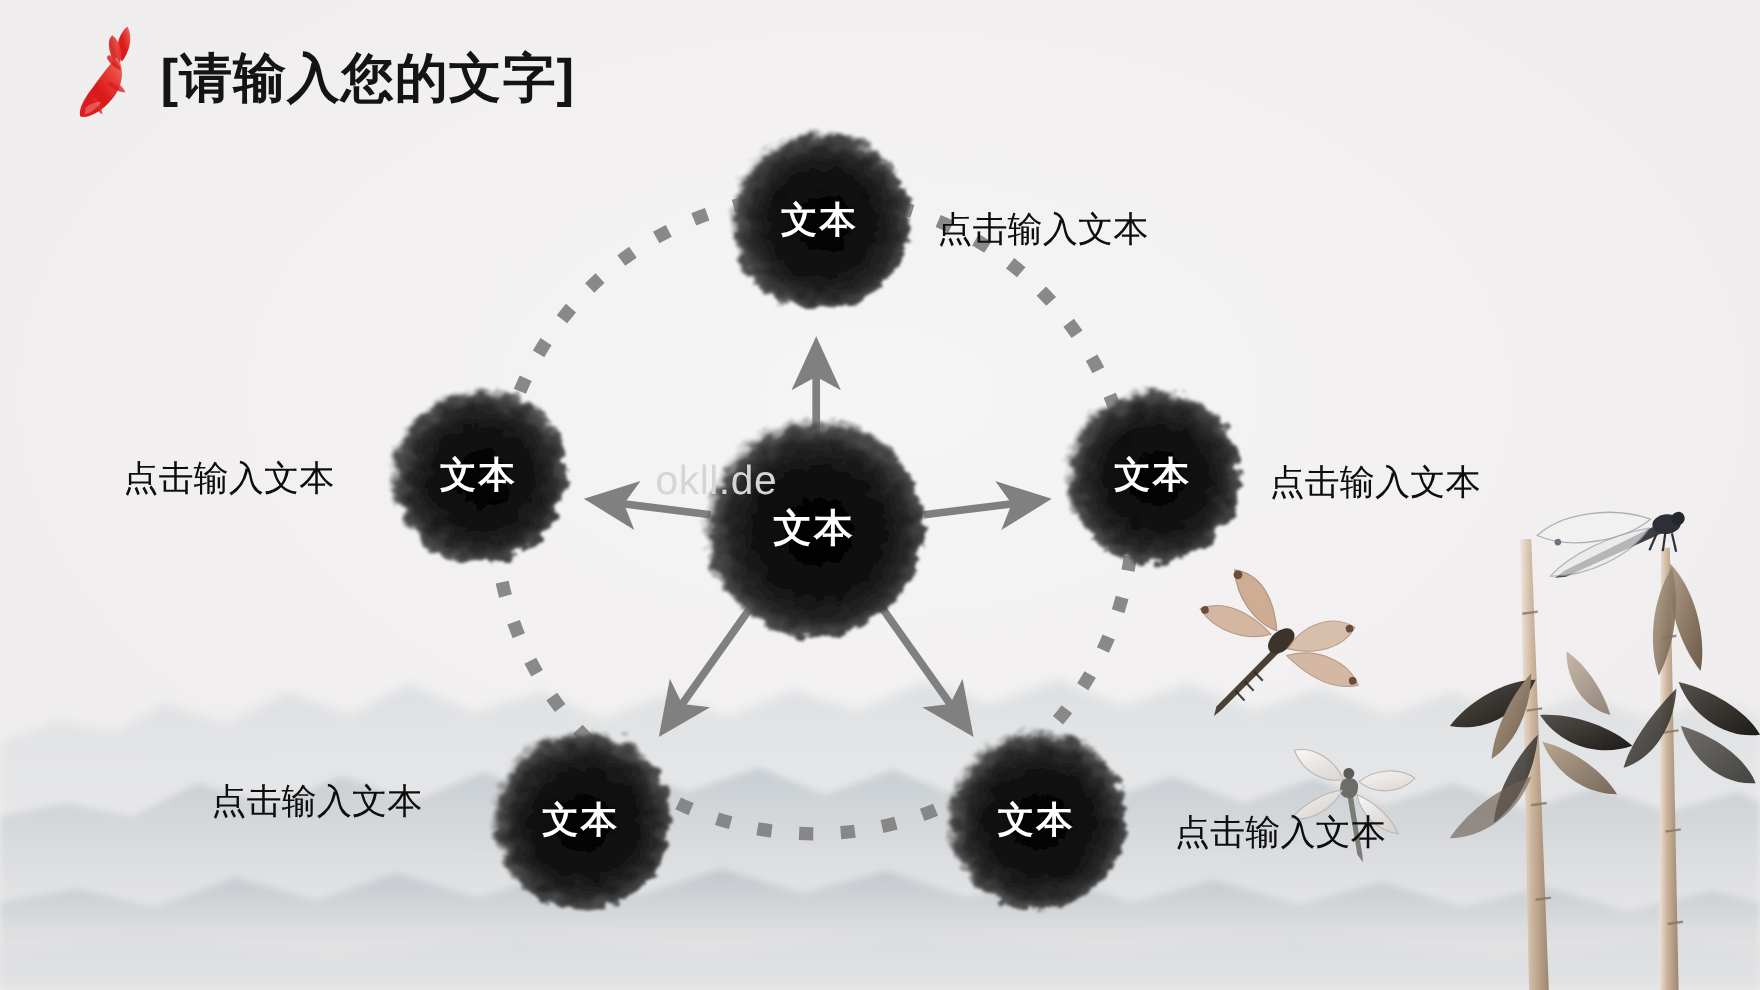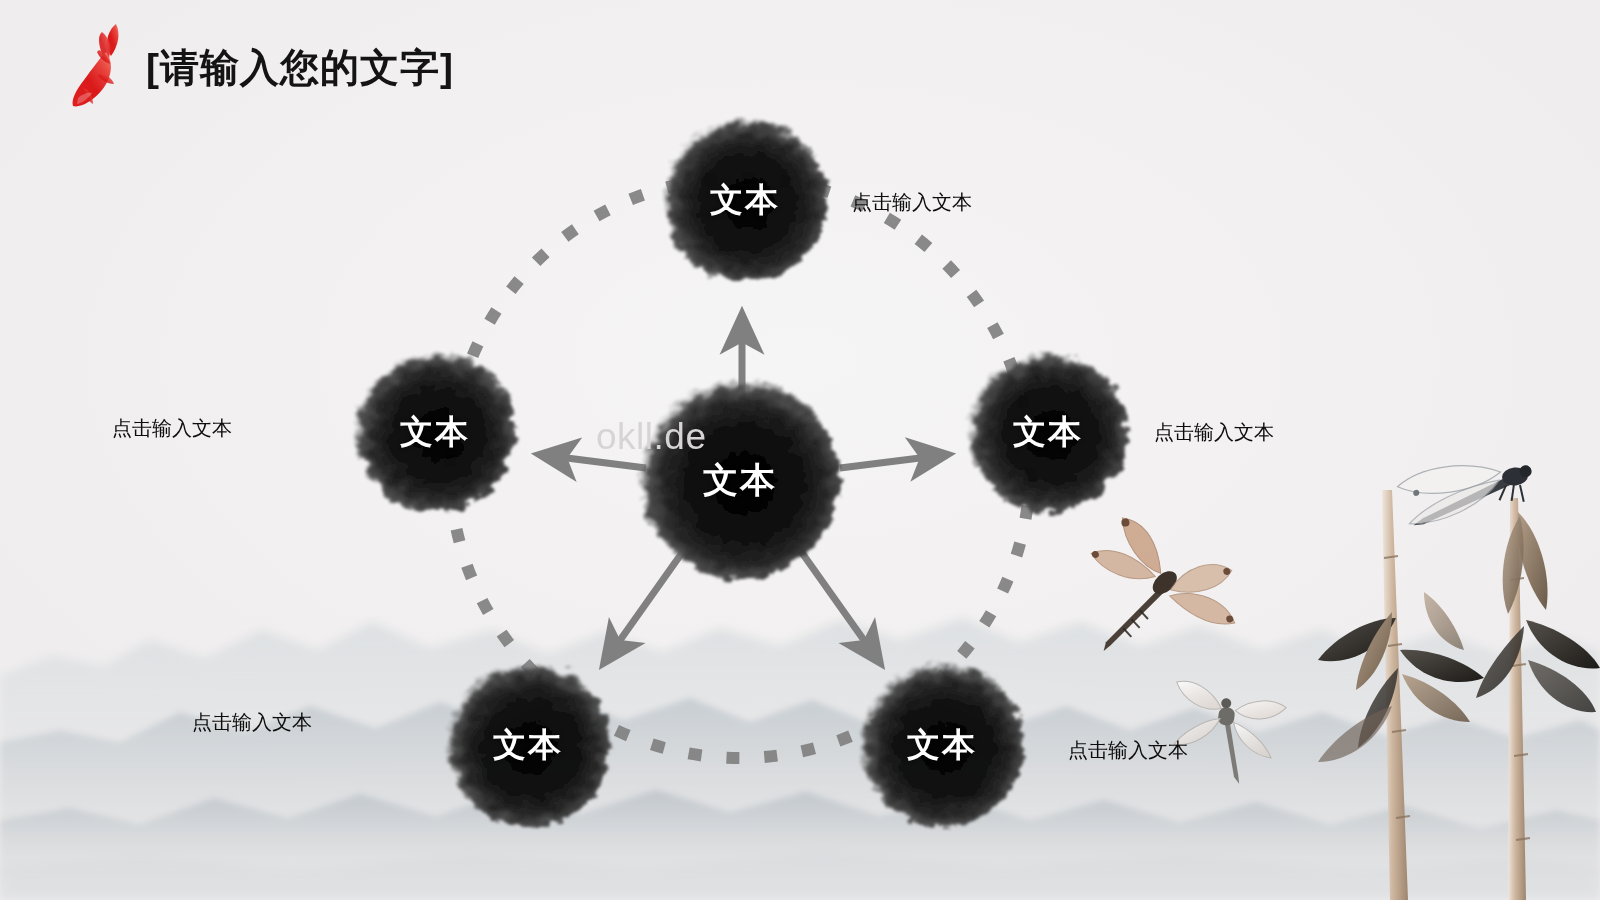--- a/index.html
+++ b/index.html
@@ -24,21 +24,21 @@
   
   #header {
     position:absolute; left:0; top:0; width:100%; height:130px;
     z-index:30;
   }
   #koi-icon {
     position:absolute; left:66px; top:22px; width:62px; height:95px;
   }
   #page-title {
     position:absolute; left:146px; top:48px;
-    font-size:39px; font-weight:bold; color:#141414;
+    font-size:48px; font-weight:bold; color:#141414;
     letter-spacing:1px; line-height:1;
     white-space:nowrap;
     font-family:"Liberation Sans","DejaVu Sans",sans-serif;
   }
 
   
   #diagram { position:absolute; left:0; top:0; width:1600px; height:900px; z-index:20; }
   #diagram-svg { position:absolute; left:0; top:0; }
 
   .node {
@@ -53,21 +53,21 @@
     text-shadow:0 0 4px rgba(0,0,0,.55);
     white-space:nowrap;
   }
   .node.sat { width:180px; height:190px; }
   .node.sat .node-label { font-size:33px; letter-spacing:2px; }
   .node.center { width:220px; height:228px; }
   .node.center .node-label { font-size:35px; letter-spacing:2px; }
 
   .caption {
     position:absolute; z-index:25;
-    font-size:20px; color:#0d0d0d;
+    font-size:32px; color:#0d0d0d;
     white-space:nowrap; line-height:1;
     font-family:Liberation Sans, sans-serif;
   }
 
   
   #watermark {
     position:absolute; left:596px; top:416px;
     font-size:37px; color:#d6d4d4;
     letter-spacing:.5px; white-space:nowrap;
     z-index:21; font-family:"Liberation Sans","DejaVu Sans",sans-serif;

